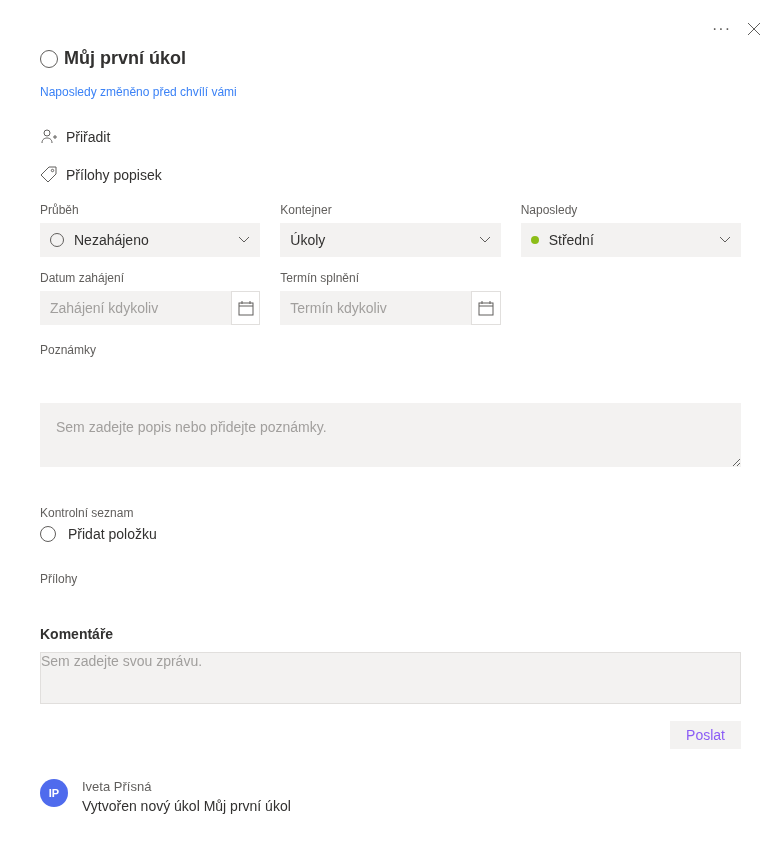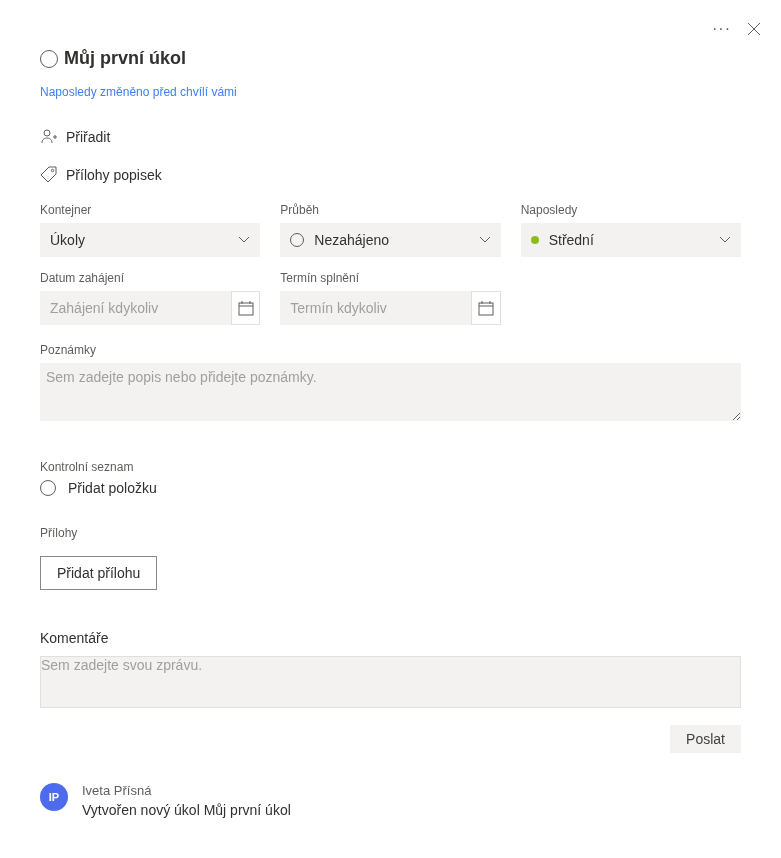--- a/index.html
+++ b/index.html
@@ -55,44 +55,44 @@
     }
     .date-box input::placeholder { color: #a19f9d; }
     .calendar-icon-box {
       width: 34px; height: 34px; background: #fff; border: 1px solid #e1dfdd;
       display: flex; align-items: center; justify-content: center; margin-left: -1px;
     }
     .date-field-wrap { display: flex; flex: 1; }
     .notes-section { margin-top: 18px; }
     .notes-area {
       width: 100%; min-height: 58px; background: #f3f2f1;
-      border: none; padding: 6px; font-family: inherit; font-size: 14px;
-      color: #323130; resize: vertical; outline: none;
+      border: none; padding: 16px; font-family: inherit; font-size: 14px;
+      color: #323130; resize: vertical; outline: none; margin-top: 40px;
     }
     .notes-area::placeholder { color: #a19f9d; }
     .checklist-section { margin-top: 36px; }
     .checklist-add { display: flex; align-items: center; gap: 12px; margin-top: 0; cursor: pointer; }
     .attachments-section { margin-top: 30px; }
     .attach-btn {
       margin-top: 10px; padding: 8px 16px; background: #fff;
       border: 1px solid #8a8886; font-size: 14px; cursor: pointer;
       color: #323130; font-family: inherit;
     }
     .comments-section { margin-top: 40px; }
-    .comments-label { font-size: 14px; font-weight: 400; margin-bottom: 10px; }
+    .comments-label { font-size: 14px; font-weight: 700; margin-bottom: 10px; }
     .comment-input {
       width: 100%; min-height: 52px; background: #f3f2f1;
       border: 1px solid #e1dfdd; font-family: inherit;
       font-size: 14px; resize: none; outline: none;
     }
     .comment-input::placeholder { color: #a19f9d; }
     .send-row { display: flex; justify-content: flex-end; margin-top: 14px; }
     .send-btn {
       padding: 6px 16px; background: #f3f2f1; border: none;
-      font-size: 14px; color: #404040; cursor: pointer; font-family: inherit;
+      font-size: 14px; color: #8b5cf6; cursor: pointer; font-family: inherit;
     }
     .activity-row { display: flex; gap: 14px; margin-top: 30px; align-items: flex-start; }
     .avatar {
       width: 28px; height: 28px; border-radius: 50%; background: #4f6bed;
       color: #fff; font-size: 11px; font-weight: 600;
       display: flex; align-items: center; justify-content: center; flex-shrink: 0;
     }
     .activity-body { flex: 1; }
     .activity-name { font-size: 13px; color: #605e5c; margin-bottom: 4px; }
     .activity-text { font-size: 14px; color: #323130; }
@@ -132,47 +132,47 @@
     <svg width="18" height="18" viewBox="0 0 18 18">
         <path d="M9 2 L16 2 L16 9 L8 17 L1 10 Z" fill="none" stroke="#605e5c" stroke-width="1"></path>
         <circle cx="12.5" cy="5.5" r="1.2" fill="none" stroke="#605e5c" stroke-width="1"></circle>
       </svg>
   </span>
   <span class="action-label">Přílohy popisek</span>
 </div>
 
 <div class="field-grid">
   <div class="field-col">
+    <label class="field-label">Průběh</label>
+    <div class="select-box">
+      <span class="left">
+        <span class="status-circle"></span>
+        <span>Nezahájeno</span>
+      </span>
+      <span class="chevron">
+        <svg width="12" height="8" viewBox="0 0 12 8">
+            <path d="M1 1 L6 6 L11 1" fill="none" stroke="#605e5c" stroke-width="1"></path>
+          </svg>
+      </span>
+    </div>
+  </div>
+  <div class="field-col">
     <label class="field-label">Kontejner</label>
     <div class="select-box">
       <span class="left">
           <span>Úkoly</span>
         </span>
       <span class="chevron">
         <svg width="12" height="8" viewBox="0 0 12 8">
             <path d="M1 1 L6 6 L11 1" fill="none" stroke="#605e5c" stroke-width="1"></path>
           </svg>
       </span>
     </div>
   </div>
   <div class="field-col">
-    <label class="field-label">Průběh</label>
-    <div class="select-box">
-      <span class="left">
-        <span class="status-circle"></span>
-        <span>Nezahájeno</span>
-      </span>
-      <span class="chevron">
-        <svg width="12" height="8" viewBox="0 0 12 8">
-            <path d="M1 1 L6 6 L11 1" fill="none" stroke="#605e5c" stroke-width="1"></path>
-          </svg>
-      </span>
-    </div>
-  </div>
-  <div class="field-col">
     <label class="field-label">Naposledy</label>
     <div class="select-box">
       <span class="left">
         <span class="priority-dot"></span>
         <span>Střední</span>
       </span>
       <span class="chevron">
         <svg width="12" height="8" viewBox="0 0 12 8">
             <path d="M1 1 L6 6 L11 1" fill="none" stroke="#605e5c" stroke-width="1"></path>
           </svg>
@@ -225,21 +225,20 @@
 <div class="checklist-section">
   <label class="field-label">Kontrolní seznam</label>
   <div class="checklist-add">
     <span class="circle-empty" style="width:16px;height:16px"></span>
     <span>Přidat položku</span>
   </div>
 </div>
 
 <div class="attachments-section">
   <label class="field-label">Přílohy</label>
-  <button class="attach-btn">Přidat přílohu</button>
 </div>
 
 <div class="comments-section">
   <div class="comments-label">Komentáře</div>
   <textarea class="comment-input" placeholder="Sem zadejte svou zprávu." style=""></textarea>
   <div class="send-row">
     <button class="send-btn">Poslat</button>
   </div>
 </div>
 

